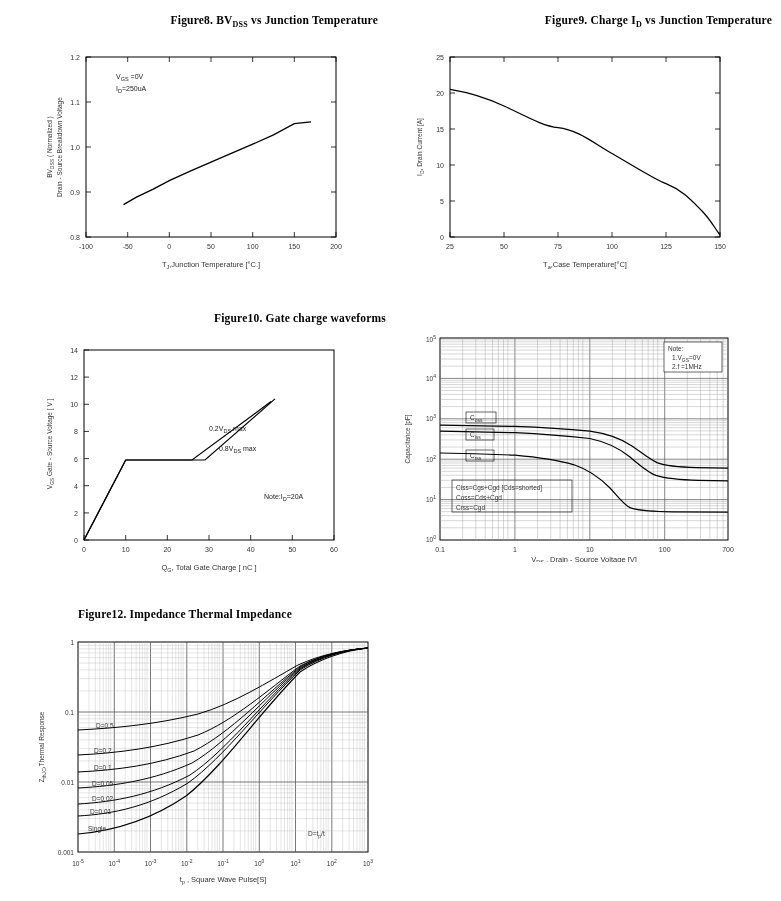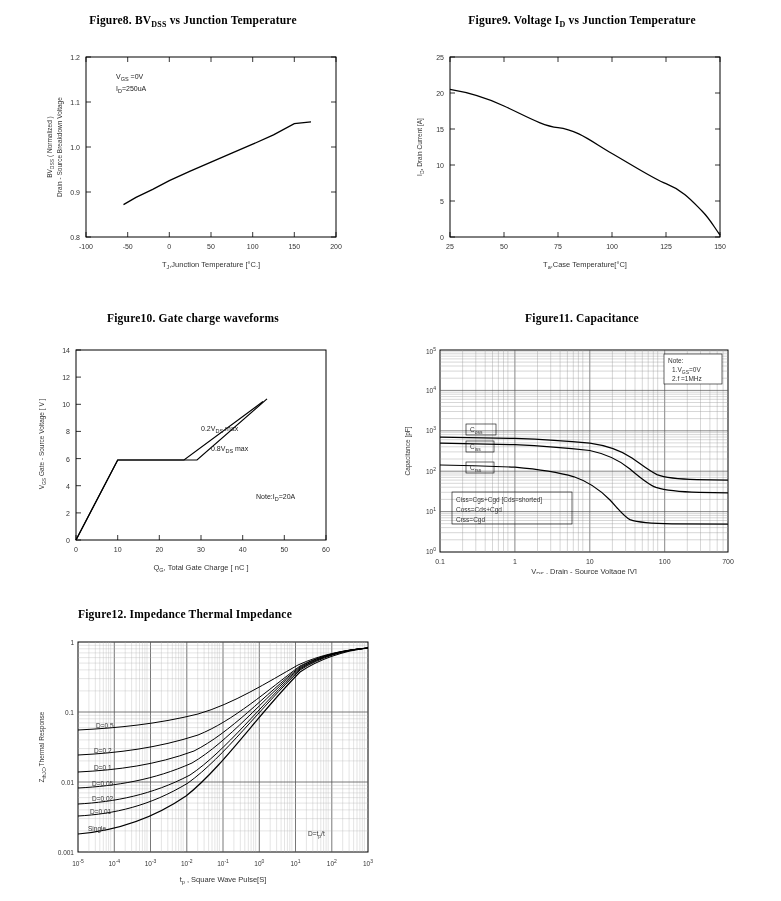--- a/index.html
+++ b/index.html
@@ -8,21 +8,21 @@
     background:#ffffff;
     font-family:"Liberation Serif", serif;
     color:#000;
     position:relative;
     overflow:hidden;
   }
   .fig-title{
     font-family:"Liberation Serif", serif;
     font-weight:bold;
     font-size:11.5px;
-    text-align:center;
+    text-align:right;
     color:#000;
     letter-spacing:0.2px;
   }
   .fig-title sub{font-size:8px;}
   .panel{position:absolute;}
   svg{display:block;}
   .axis-label{
     font-family:"Liberation Sans", sans-serif;
     font-size:7.5px;
     fill:#333;
@@ -104,21 +104,21 @@
 
     <text class="note" x="108" y="50">V<tspan font-size="5.5" dy="1.5">GS</tspan><tspan dy="-1.5"> =0V</tspan></text>
     <text class="note" x="108" y="62">I<tspan font-size="5.5" dy="1.5">D</tspan><tspan dy="-1.5">=250uA</tspan></text>
 
     <polyline fill="none" stroke="#000" stroke-width="1.3" points="115.5,175.6 128,168.4 144.7,160.3 161.3,151.7 182.2,142.2 203,133.2 223.8,124.2 244.7,115.2 265.5,105.8 286.3,94.6 303,92.8"></polyline>
   </svg>
 </div>
 
 <div class="panel" style="left:392px;top:14px;width:380px;">
   <div class="fig-title">
-    <span>Figure9. Voltage I</span><sub>D</sub><span> vs Junction Temperature</span>
+    <span>Figure9. Charge I</span><sub>D</sub><span> vs Junction Temperature</span>
   </div>
   <svg width="380" height="250" viewBox="0 0 380 250">
     <rect x="58" y="28" width="270" height="180" fill="#ffffff" stroke="#000" stroke-width="1"></rect>
 
     <g stroke="#000" stroke-width="0.8">
       <line x1="58" y1="208" x2="58" y2="203"></line>
       <line x1="112" y1="208" x2="112" y2="203"></line>
       <line x1="166" y1="208" x2="166" y2="203"></line>
       <line x1="220" y1="208" x2="220" y2="203"></line>
       <line x1="274" y1="208" x2="274" y2="203"></line>
@@ -157,21 +157,21 @@
     <text class="tick-label" x="52" y="103" text-anchor="end">15</text>
     <text class="tick-label" x="52" y="67" text-anchor="end">20</text>
     <text class="tick-label" x="52" y="31" text-anchor="end">25</text>
     <text class="axis-label" x="193" y="238" text-anchor="middle">T<tspan font-size="5.5" dy="1.5">a</tspan><tspan dy="-1.5">,Case Temperature[°C]</tspan></text>
     <text class="tiny" x="30" y="118" text-anchor="middle" transform="rotate(-90 30 118)">I<tspan font-size="5" dy="1.5">D</tspan><tspan dy="-1.5">, Drain Current [A]</tspan></text>
 
     <path fill="none" stroke="#000" stroke-width="1.3" d="M58,60.4 C80,64 95,69 112,77 C132,86 150,97 166,98.6 C186,101 200,113 220,124.5 C245,139 262,150 274,154.7 C292,162 300,172 310,182 C318,190 322,198 328,206"></path>
   </svg>
 </div>
 
-<div class="panel" style="left:8px;top:312px;width:370px;">
+<div class="panel" style="left:16px;top:312px;width:370px;">
   <div class="fig-title">
     <span>Figure10. Gate charge waveforms</span>
   </div>
   <svg width="370" height="250" viewBox="0 0 370 250">
     <rect x="68" y="26" width="250" height="190" fill="#ffffff" stroke="#000" stroke-width="1"></rect>
 
     <g stroke="#000" stroke-width="0.8">
       <line x1="68" y1="216" x2="68" y2="211"></line>
       <line x1="109.7" y1="216" x2="109.7" y2="211"></line>
       <line x1="151.3" y1="216" x2="151.3" y2="211"></line>
@@ -211,23 +211,20 @@
 
     <polyline fill="none" stroke="#000" stroke-width="1.2" points="68,216 109.7,136 176,136 255,77.6"></polyline>
     <polyline fill="none" stroke="#000" stroke-width="1.2" points="68,216 109.7,136 189,136 259,74.9"></polyline>
     <text class="note" x="193" y="107">0.2V<tspan font-size="5.5" dy="1.5">DS</tspan><tspan dy="-1.5"> max</tspan></text>
     <text class="note" x="203" y="127">0.8V<tspan font-size="5.5" dy="1.5">DS</tspan><tspan dy="-1.5"> max</tspan></text>
     <text class="note" x="248" y="175">Note:I<tspan font-size="5.5" dy="1.5">D</tspan><tspan dy="-1.5">=20A</tspan></text>
   </svg>
 </div>
 
 <div class="panel" style="left:392px;top:312px;width:380px;">
-  <div class="fig-title">
-    <span>Figure11. Capacitance</span>
-  </div>
   <svg width="380" height="250" viewBox="0 0 380 250">
     <defs>
       <pattern id="loggrid11" width="1" height="1"></pattern>
     </defs>
     <rect x="48" y="26" width="288" height="202" fill="#ffffff" stroke="#000" stroke-width="1"></rect>
 
     <g stroke="#9a9a9a" stroke-width="0.4">
 
       <line x1="70.6" y1="26" x2="70.6" y2="228"></line>
         <line x1="83.8" y1="26" x2="83.8" y2="228"></line>

